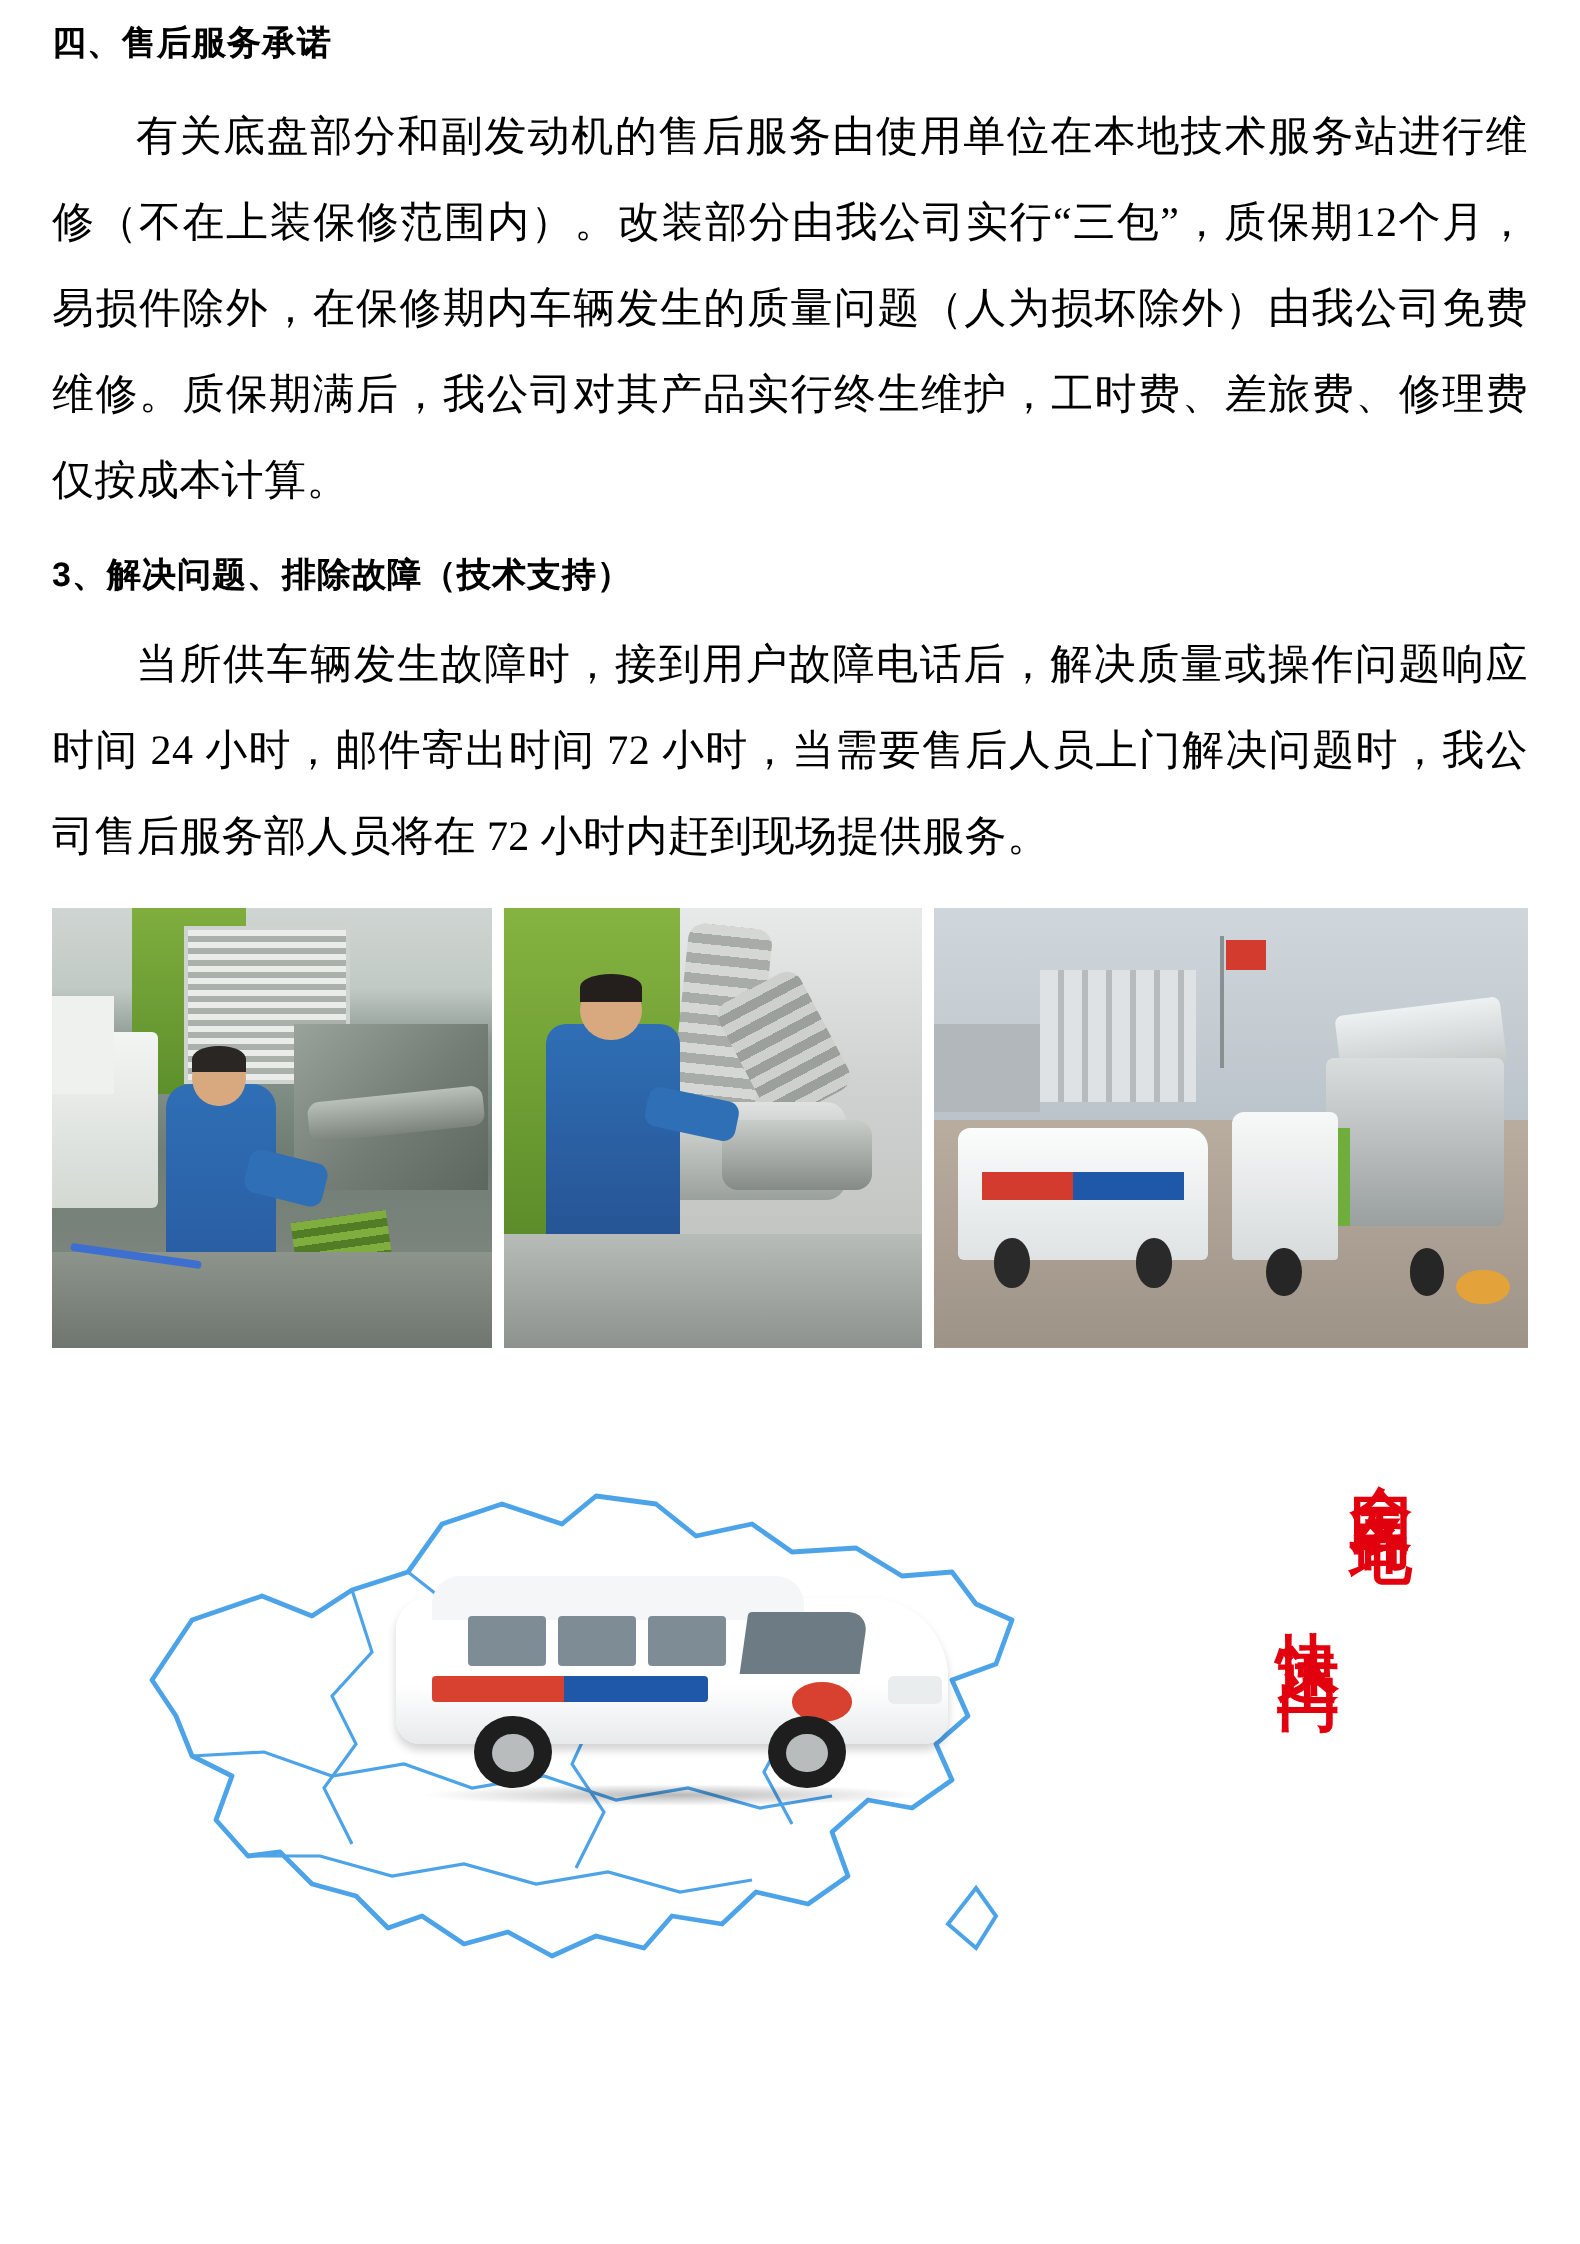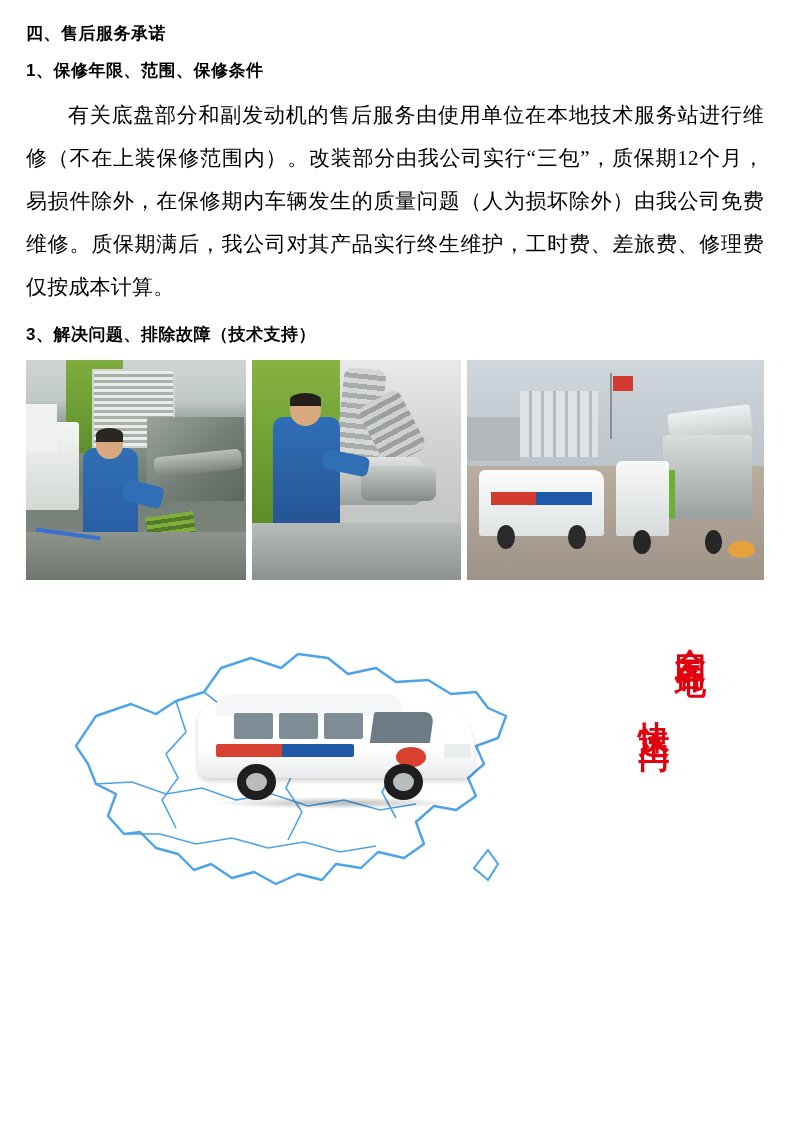--- a/index.html
+++ b/index.html
@@ -13,21 +13,21 @@
     font-family: "Liberation Serif", "DejaVu Serif", serif;
     color: #000000;
     overflow: hidden;
     position: relative;
   }
   .page {
     width: 790px;
     height: 1026px;
     position: relative;
     box-sizing: border-box;
-    padding: 16px 26px 0 26px;
+    padding: 4px 26px 0 26px;
   }
   h2.section-title {
     font-family: "Liberation Sans", "DejaVu Sans", sans-serif;
     font-size: 17px;
     font-weight: bold;
     margin: 6px 0 14px 0;
     letter-spacing: 0.5px;
   }
   h3.sub-title {
     font-family: "Liberation Sans", "DejaVu Sans", sans-serif;
@@ -234,24 +234,24 @@
   }
   .slogan .col2 { margin-top: 72px; }
 </style>
 </head>
 <body>
 
 <div class="page">
 
   <h2 class="section-title">四、售后服务承诺</h2>
 
-  <h3 class="sub-title">1、保修年限、范围、保修条件</h3>
   <p class="body-text">有关底盘部分和副发动机的售后服务由使用单位在本地技术服务站进行维修（不在上装保修范围内）。改装部分由我公司实行“三包”，质保期12个月，易损件除外，在保修期内车辆发生的质量问题（人为损坏除外）由我公司免费维修。质保期满后，我公司对其产品实行终生维护，工时费、差旅费、修理费仅按成本计算。</p>
 
   <h3 class="sub-title">3、解决问题、排除故障（技术支持）</h3>
+  <p class="body-text">当所供车辆发生故障时，接到用户故障电话后，解决质量或操作问题响应时间 24 小时，邮件寄出时间 72 小时，当需要售后人员上门解决问题时，我公司售后服务部人员将在 72 小时内赶到现场提供服务。</p>
 
   <div class="photo-row">
 
     <div class="photo p1">
       <div class="bg"></div>
       <div class="green-panel"></div>
       <div class="grille"></div>
       <div class="truck-white"></div>
       <div class="truck-white2"></div>
       <div class="engine"></div>

